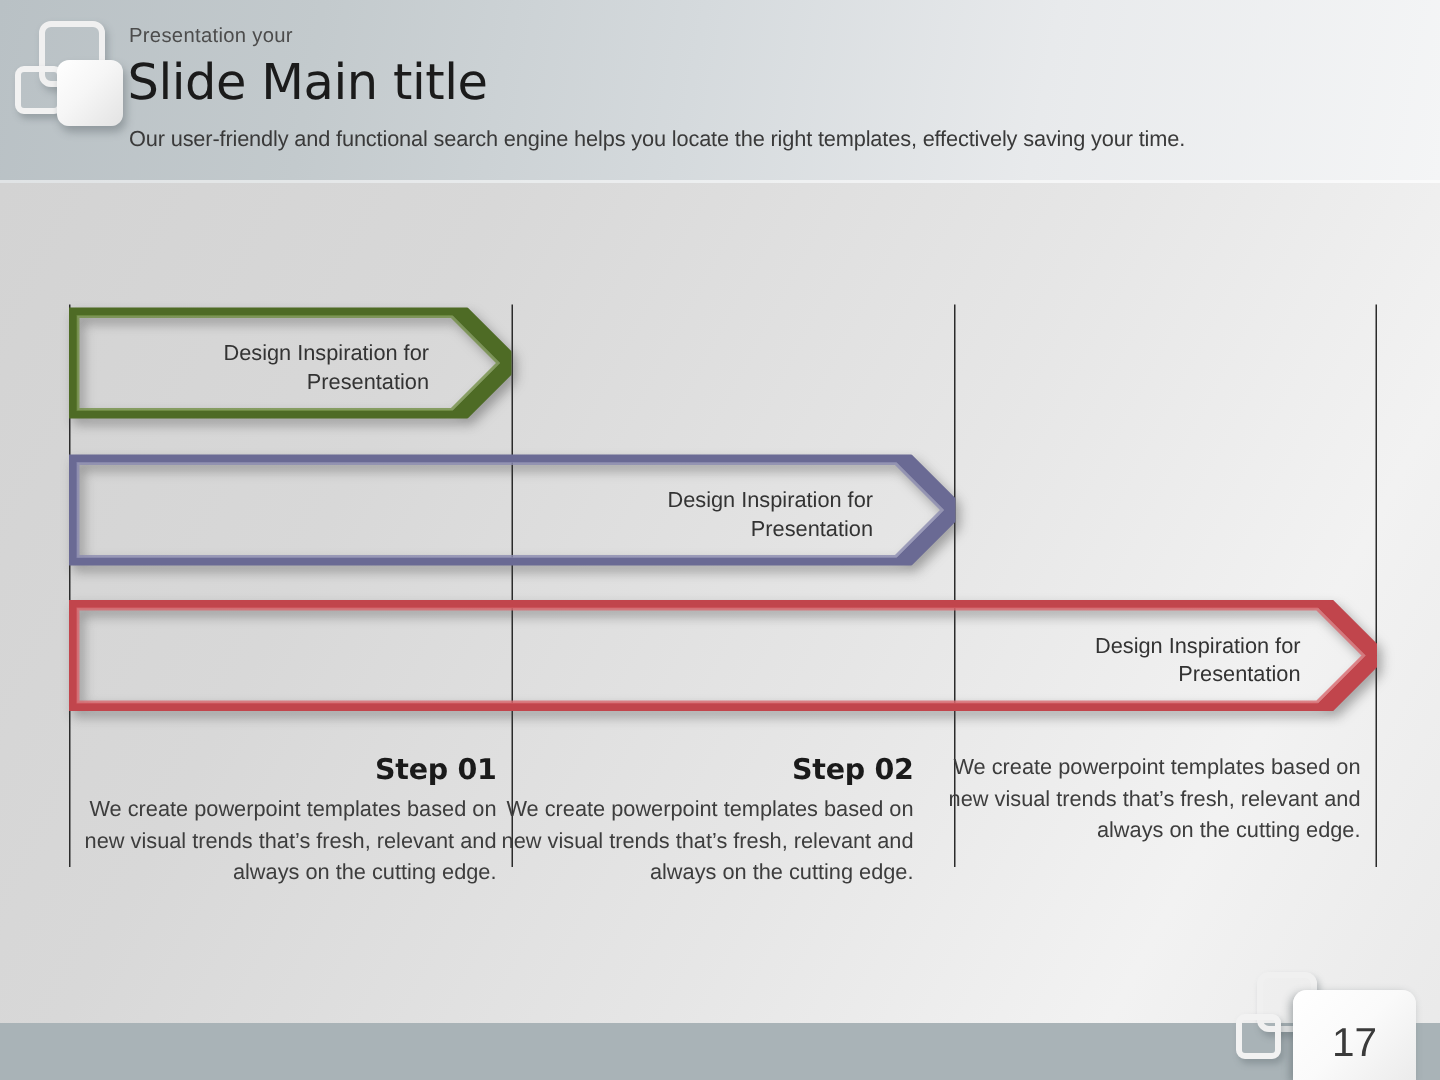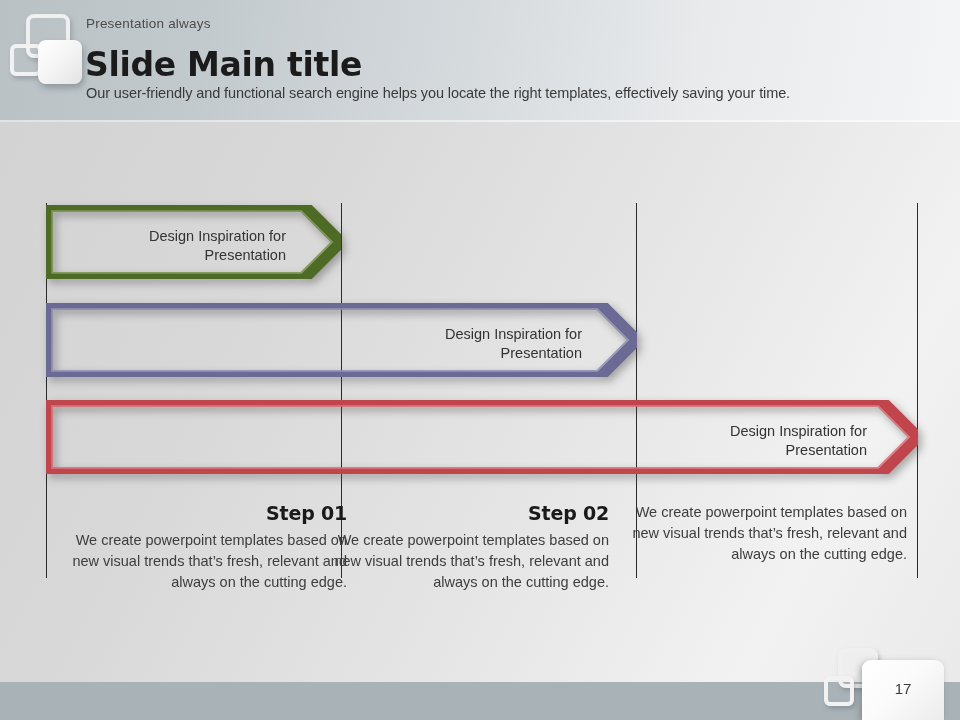--- a/index.html
+++ b/index.html
@@ -70,23 +70,23 @@
   .eyebrow {
     position: absolute;
     left: 86px; top: 16px;
     font-size: 13.5px;
     color: #4c4c4c;
     font-family: "Liberation Sans", sans-serif;
     letter-spacing: 0.2px;
   }
   .main-title {
     position: absolute;
-    left: 85px; top: 45px;
+    left: 85px; top: 35px;
     font-size: 33px;
-    font-weight: bold;
+    font-weight: normal;
     color: #1b1b1b;
     font-family: "DejaVu Sans", sans-serif;
     letter-spacing: -0.3px;
   }
   .subtitle {
     position: absolute;
     left: 86px; top: 85px;
     font-size: 14.5px;
     color: #3a3a3a;
     font-family: Liberation Sans, sans-serif;
@@ -191,37 +191,37 @@
     width: 82px; height: 60px;
     border-radius: 9px 9px 0 0;
     background: linear-gradient(135deg, #ffffff 0%, #fafafa 50%, #ebebeb 100%);
     box-shadow: -2px 2px 6px rgba(80,90,95,0.45);
   }
   .page-num {
     position: absolute;
     left: 0; top: 20px;
     width: 82px;
     text-align: center;
-    font-size: 15px;
+    font-size: 27px;
     color: #3a3a3a;
     font-family: "Liberation Sans", sans-serif;
   }
 </style>
 </head>
 <body>
 
 <div class="slide">
 
   <div class="header">
     <div class="logo-mark">
       <div class="logo-sq-outline-big"></div>
       <div class="logo-sq-outline-small"></div>
       <div class="logo-sq-filled"></div>
     </div>
-    <div class="eyebrow">Presentation always</div>
+    <div class="eyebrow">Presentation your</div>
     <div class="main-title">Slide Main title</div>
     <div class="subtitle">Our user-friendly and functional search engine helps you locate the right templates, effectively saving your time.</div>
     <div class="header-rule"></div>
   </div>
 
   <div class="diagram">
 
     <div class="divider" style="left:46px"></div>
     <div class="divider" style="left:341px"></div>
     <div class="divider" style="left:636px"></div>
@@ -259,21 +259,21 @@
           <path d="M0,0 L835,0 L872,37 L835,74 L0,74 Z" fill="none" stroke="#c1454c" stroke-width="11" stroke-linejoin="miter"></path>
           <path d="M6,6 L832,6 L863,37 L832,68 L6,68 Z" fill="none" stroke="#d9686e" stroke-width="2" opacity="0.8"></path>
         </svg>
       </div>
       <div class="arrow-label" style="left:585px; top:22px; width:236px;">
         <span>Design Inspiration for</span><br>
         <span>Presentation</span>
       </div>
     </div>
 
-    <div class="step-col" style="left:56px; width:275px;margin-left:16px;">
+    <div class="step-col" style="left:56px; width:275px;">
       <p class="step-title">Step 01</p>
       <p class="step-body">We create powerpoint templates based on new visual trends that’s fresh, relevant and always on the cutting edge.</p>
     </div>
 
     <div class="step-col" style="left:334px; width:275px;">
       <p class="step-title">Step 02</p>
       <p class="step-body">We create powerpoint templates based on new visual trends that’s fresh, relevant and always on the cutting edge.</p>
     </div>
 
     <div class="step-col" style="left:632px; width:275px;">

